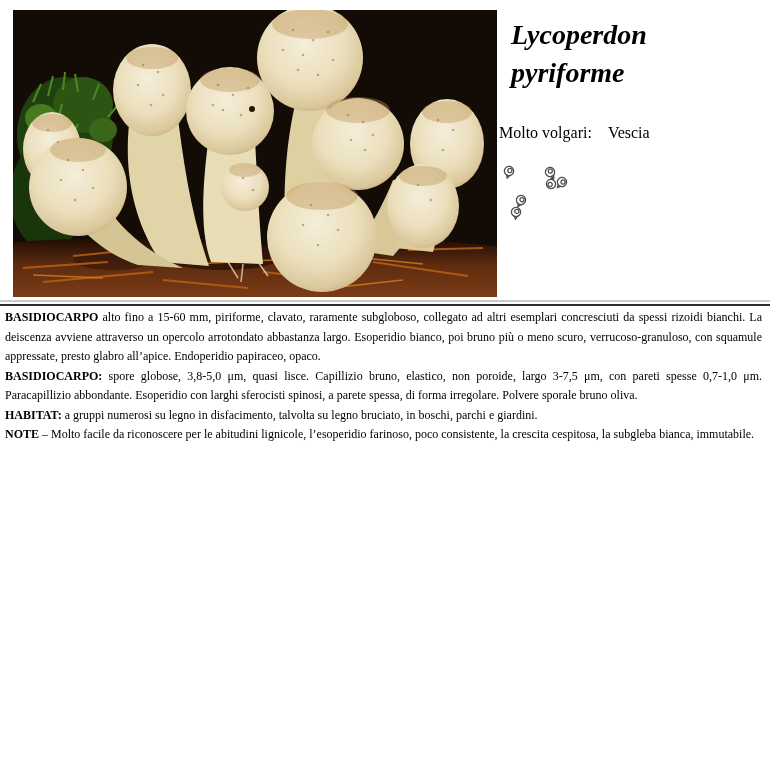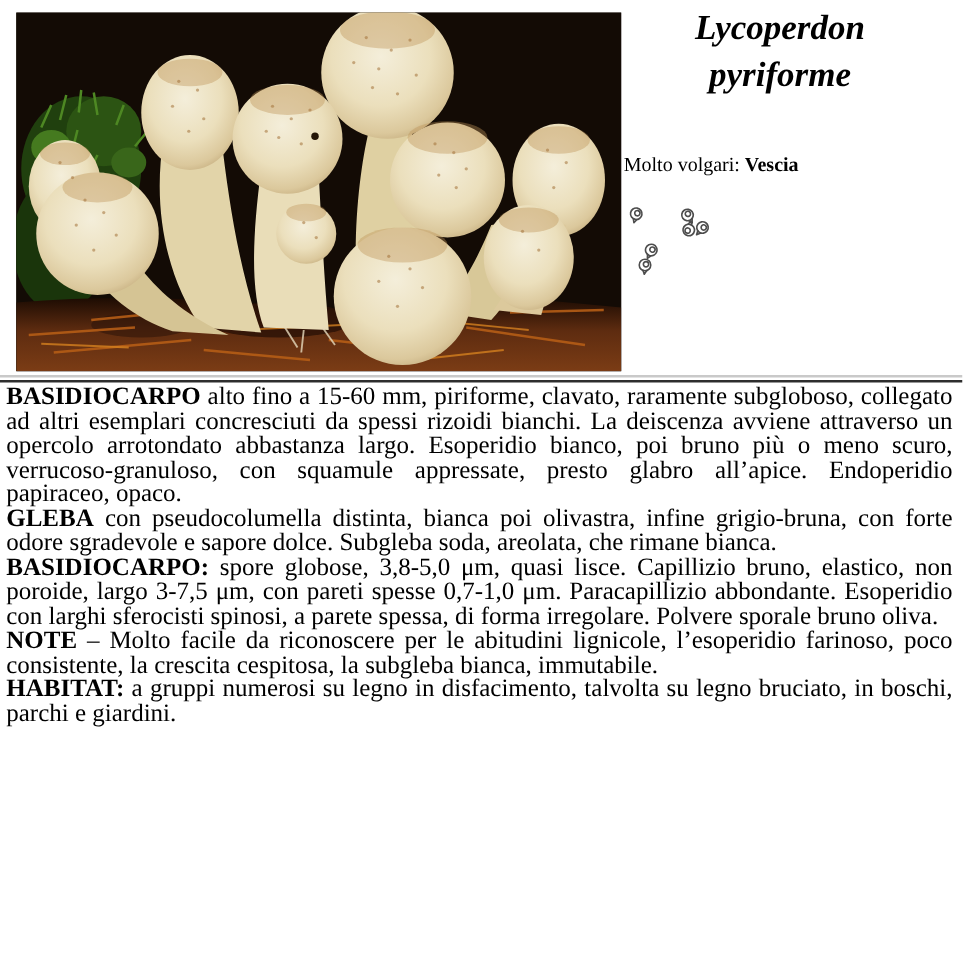--- a/index.html
+++ b/index.html
@@ -10,33 +10,33 @@
   }
   .photo{
     position:absolute;left:13px;top:10px;width:484px;height:287px;
     background:#130b05;
   }
   .photo svg{display:block;}
   .title{
     position:absolute;left:499px;top:4px;width:250px;
     font-family:"Liberation Serif", serif;
     font-style:italic;font-weight:bold;
-    font-size:28px;line-height:38px;margin:0;color:#000000;text-align:center;
+    font-size:28px;line-height:38px;margin:12px;color:#000000;
   }
   .common-names{
     position:absolute;left:499px;top:123px;width:260px;
     font-size:16px;line-height:19px;margin:0;
   }
-  .common-names .value{font-weight:bold;}
+  .common-names .value{font-weight:normal;margin-left:12px;}
   .spores{position:absolute;left:497px;top:155px;width:90px;height:70px;}
   .divider-light{position:absolute;left:0;right:0;top:300px;height:2px;background:#c9c9c9;}
   .divider-dark{position:absolute;left:0;right:0;top:304px;height:2px;background:#2e2e2e;}
   .article{
     position:absolute;left:5px;top:308px;width:757px;
-    font-size:20px;line-height:19.5px;
+    font-size:12px;line-height:19.5px;
     text-align:justify;
   }
   .article p{margin:0;padding:0;}
   .article b{font-weight:bold;}
 </style>
 </head>
 <body>
 
 <div class="photo">
   <svg viewBox="0 0 484 287" width="484" height="287" preserveAspectRatio="none">
@@ -212,17 +212,16 @@
         <path d="M -1.6,4.3 L -0.6,7.4 L 1.4,4.4"></path>
     </g>
   </g>
 </svg>
 
 <div class="divider-light"></div>
 <div class="divider-dark"></div>
 
 <div class="article">
     <p><b>BASIDIOCARPO</b> alto fino a 15-60 mm, piriforme, clavato, raramente subgloboso, collegato ad altri esemplari concresciuti da spessi rizoidi bianchi. La deiscenza avviene attraverso un opercolo arrotondato abbastanza largo. Esoperidio bianco, poi bruno più o meno scuro, verrucoso-granuloso, con squamule appressate, presto glabro all’apice. Endoperidio papiraceo, opaco.</p>
-    <p><b>GLEBA</b> con pseudocolumella distinta, bianca poi olivastra, infine grigio-bruna, con forte odore sgradevole e sapore dolce. Subgleba soda, areolata, che rimane bianca.</p>
     <p><b>BASIDIOCARPO:</b> spore globose, 3,8-5,0 μm, quasi lisce. Capillizio bruno, elastico, non poroide, largo 3-7,5 μm, con pareti spesse 0,7-1,0 μm. Paracapillizio abbondante. Esoperidio con larghi sferocisti spinosi, a parete spessa, di forma irregolare. Polvere sporale bruno oliva.</p>
+    <p><b>HABITAT:</b> a gruppi numerosi su legno in disfacimento, talvolta su legno bruciato, in boschi, parchi e giardini.</p>
     <p><b>NOTE</b> – Molto facile da riconoscere per le abitudini lignicole, l’esoperidio farinoso, poco consistente, la crescita cespitosa, la subgleba bianca, immutabile.</p>
-    <p><b>HABITAT:</b> a gruppi numerosi su legno in disfacimento, talvolta su legno bruciato, in boschi, parchi e giardini.</p>
   </div>
 
 </body></html>

